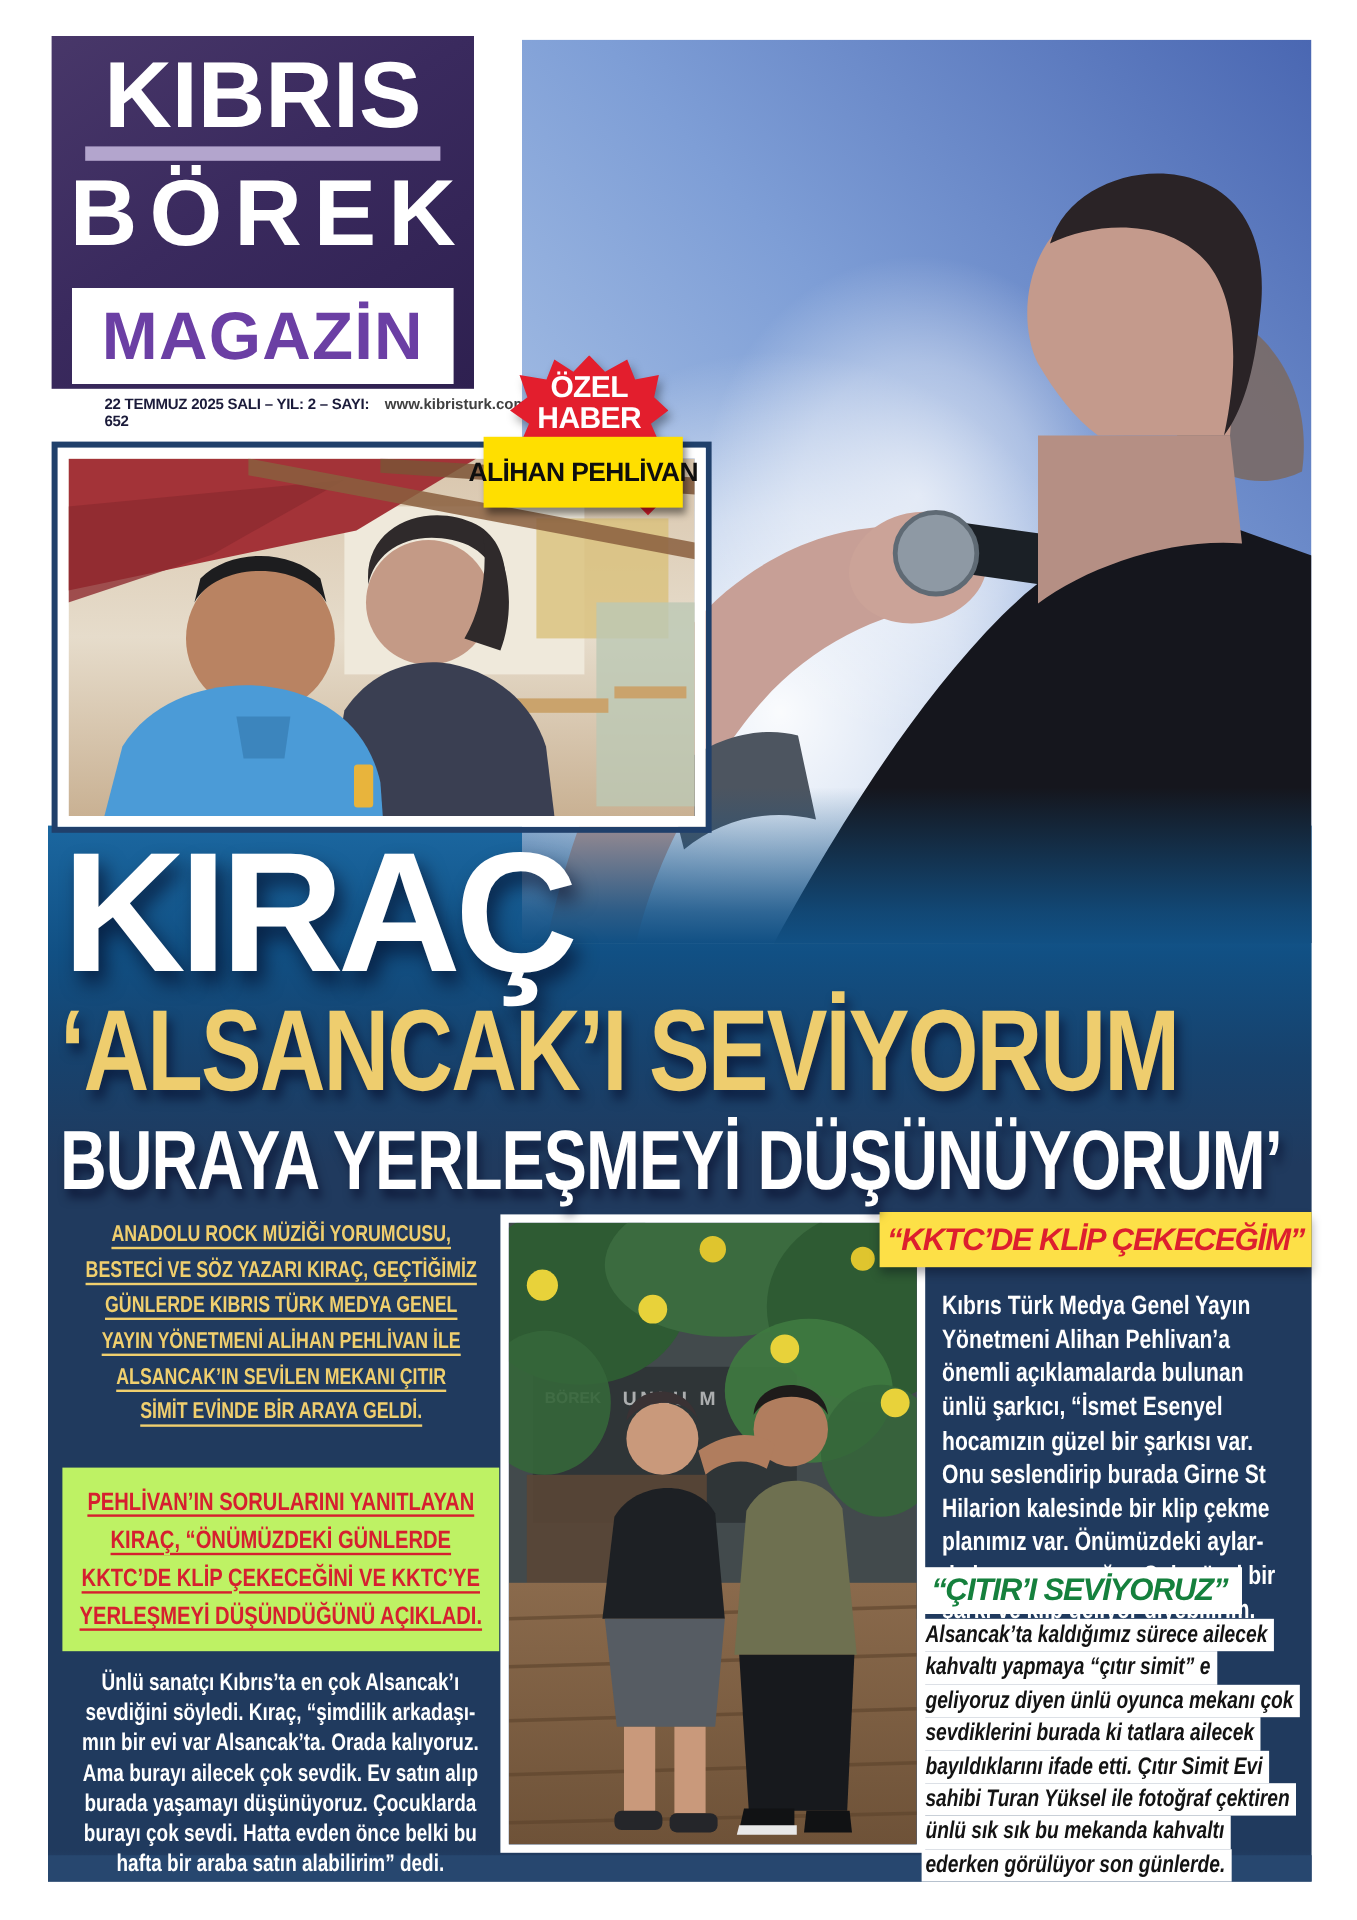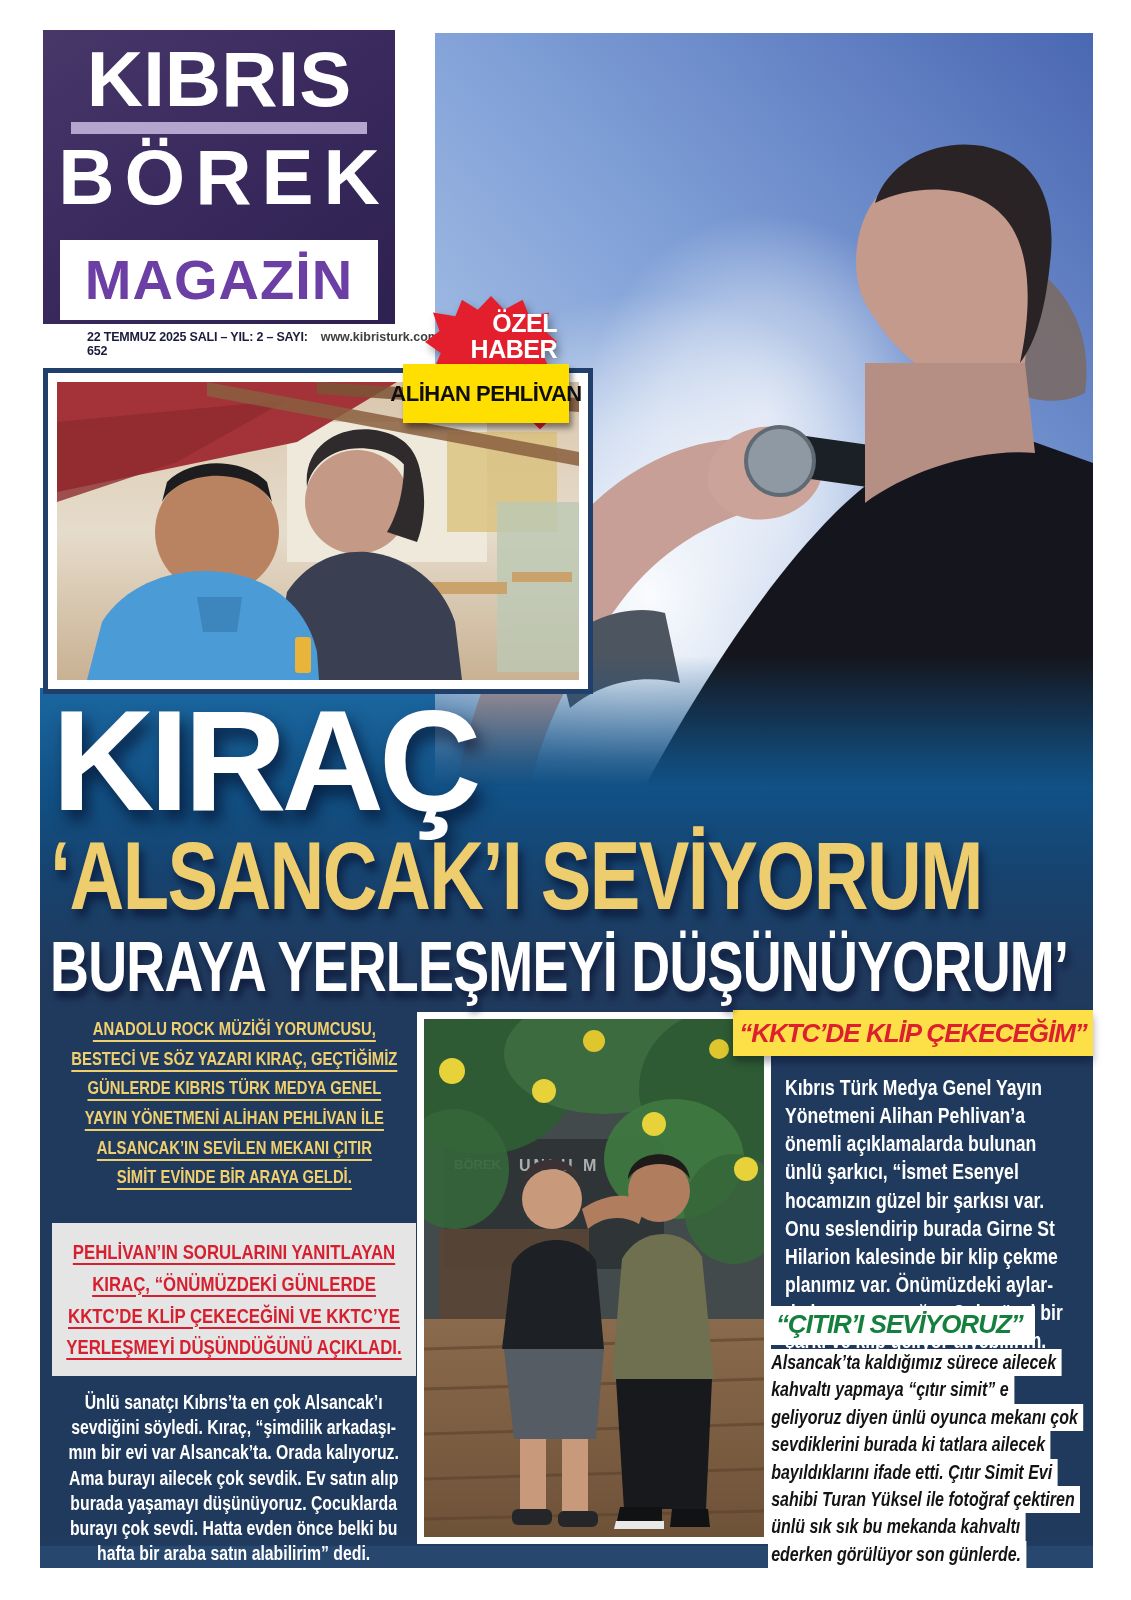--- a/index.html
+++ b/index.html
@@ -30,42 +30,42 @@
     background:linear-gradient(180deg,rgba(17,80,132,0) 0%,rgba(17,80,132,0.85) 80%,#115084 100%);}
 
   
   .cafe-photo{position:absolute;left:48px;top:373px;width:522px;height:298px;border:9px solid #ffffff;
     box-shadow:0 0 0 5px #20406b;overflow:hidden;z-index:4;}
 
   
   .starburst-wrap{position:absolute;left:425px;top:296px;width:132px;height:92px;z-index:5;filter:drop-shadow(3px 5px 4px rgba(0,0,0,0.35));}
   .starburst{position:absolute;left:0;top:0;width:132px;height:92px;background:#e31e2d;
     clip-path:polygon(50% 0%,60% 15%,74% 4%,79% 22%,94% 18%,91% 38%,100% 50%,89% 62%,95% 82%,80% 82%,78% 100%,65% 91%,50% 100%,37% 91%,23% 98%,21% 80%,6% 82%,12% 62%,0% 50%,11% 38%,6% 18%,23% 22%,28% 4%,40% 15%);}
-  .starburst-label{position:absolute;left:0;top:14px;width:132px;text-align:right;color:#ffffff;
+  .starburst-label{position:absolute;left:0;top:14px;width:132px;text-align:center;color:#ffffff;
     font-weight:900;font-size:25px;line-height:1.05;letter-spacing:-0.5px;z-index:6;}
   .star-tail{position:absolute;left:527px;top:398px;width:26px;height:26px;background:#e31e2d;transform:rotate(45deg);z-index:4;}
   .reporter-badge{position:absolute;left:403px;top:364px;width:166px;height:59px;background:#ffdf00;
     display:flex;align-items:center;justify-content:center;z-index:7;box-shadow:3px 5px 6px rgba(0,0,0,0.45);}
   .reporter-badge span{font-size:22px;font-weight:900;color:#0e0e0e;letter-spacing:-0.5px;white-space:nowrap;}
 
   
   .hl1{position:absolute;left:52px;top:690px;z-index:6;color:#ffffff;font-weight:700;font-size:142px;line-height:1;
     letter-spacing:-5px;white-space:nowrap;text-shadow:6px 10px 16px rgba(0,0,25,0.6);}
   .hl2{position:absolute;left:50px;top:828px;z-index:6;color:#eecd6e;font-weight:900;font-size:96px;line-height:1;
     letter-spacing:-2px;white-space:nowrap;transform:scaleX(0.79);transform-origin:left top;
     text-shadow:5px 8px 10px rgba(0,0,30,0.5);}
   .hl3{position:absolute;left:50px;top:932px;z-index:6;color:#ffffff;font-weight:900;font-size:70px;line-height:1;
     letter-spacing:-1px;white-space:nowrap;transform:scaleX(0.77);transform-origin:left top;
     text-shadow:4px 7px 9px rgba(0,0,30,0.5);}
 
   
   .lede{position:absolute;left:53px;top:1014px;width:465px;z-index:6;transform:scaleX(0.78);transform-origin:left top;text-align:center;}
   .lede div{font-size:19px;font-weight:900;color:#f0cf6e;line-height:1.56;letter-spacing:0px;
     text-decoration:underline;text-decoration-thickness:2px;text-underline-offset:5px;white-space:nowrap;}
-  .deck-box{position:absolute;left:52px;top:1223px;width:364px;height:153px;background:#e5e5e5;z-index:6;
+  .deck-box{position:absolute;left:52px;top:1223px;width:364px;height:153px;background:#bef264;z-index:6;
     display:flex;flex-direction:column;justify-content:center;}
   .deck-inner{width:455px;transform:scaleX(0.8);transform-origin:left top;text-align:center;margin-left:0px;}
   .deck-inner div{font-size:21px;font-weight:900;color:#d61f2f;line-height:1.52;
     text-decoration:underline;text-decoration-thickness:2px;text-underline-offset:4px;white-space:nowrap;}
   .left-body{position:absolute;left:48px;top:1390px;width:470px;z-index:6;transform:scaleX(0.79);transform-origin:left top;text-align:center;}
   .left-body div{font-size:20px;font-weight:700;color:#ffffff;line-height:1.26;white-space:nowrap;}
 
   
   .duo-photo{position:absolute;left:417px;top:1012px;width:340px;height:518px;border:7px solid #ffffff;
     overflow:hidden;z-index:3;}

